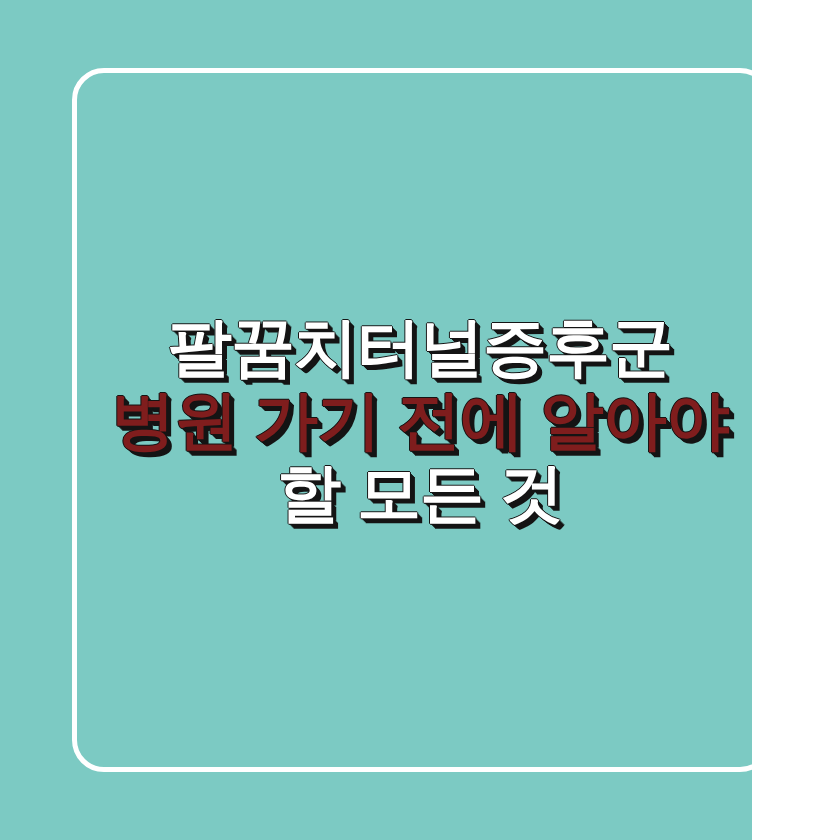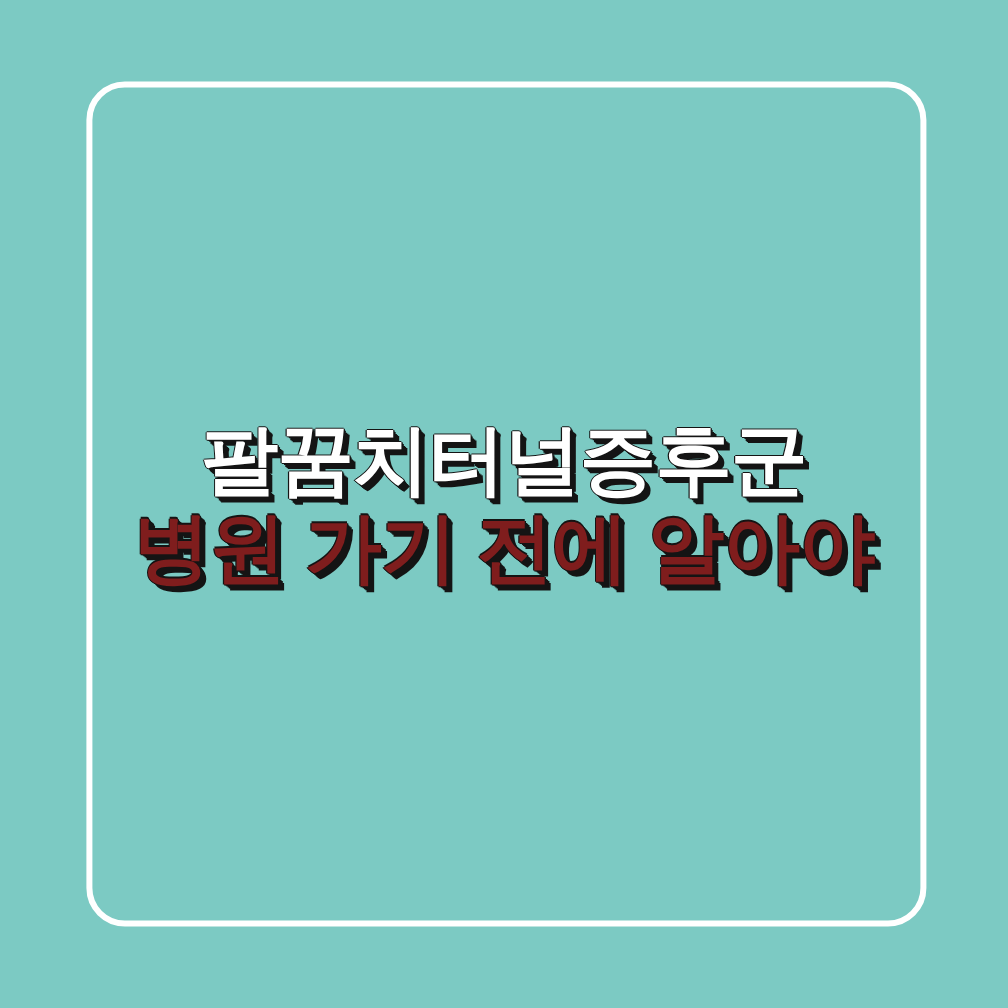--- a/index.html
+++ b/index.html
@@ -75,22 +75,23 @@
        0px  1px 0 #141414;
   }
 
   .title-line.line-1 { font-size: 64px; }
   .title-line.line-2 { font-size: 64px; }
   .title-line.line-3 { font-size: 64px; }
 </style>
 </head>
 <body>
 
-<div class="poster" style="background: rgb(124, 202, 195); width: 840px; height: 840px;">
+<div class="poster" style="background: rgb(124, 202, 195); width: 752px; height: 840px;">
 
   <div class="poster-frame" style="left: 72px; top: 68px; width: 700px; height: 704px; border-width: 5px; border-color: rgb(255, 255, 255); border-radius: 32px;"></div>
 
   <div class="title-block">
     <span class="title-line line-1" style="color: rgb(255, 255, 255); text-shadow: rgb(20, 20, 20) 5px 5px 0px, rgb(20, 20, 20) 4px 4px 0px, rgb(20, 20, 20) 3px 3px 0px, rgb(20, 20, 20) 2px 2px 0px, rgb(20, 20, 20) 1px 1px 0px, rgb(20, 20, 20) -1px 0px 0px, rgb(20, 20, 20) 0px -1px 0px, rgb(20, 20, 20) 1px 0px 0px, rgb(20, 20, 20) 0px 1px 0px;">팔꿈치터널증후군</span>
     <span class="title-line line-2" style="color: #7f1d1d; text-shadow: rgb(20, 20, 20) 5px 5px 0px, rgb(20, 20, 20) 4px 4px 0px, rgb(20, 20, 20) 3px 3px 0px, rgb(20, 20, 20) 2px 2px 0px, rgb(20, 20, 20) 1px 1px 0px, rgb(20, 20, 20) -1px 0px 0px, rgb(20, 20, 20) 0px -1px 0px, rgb(20, 20, 20) 1px 0px 0px, rgb(20, 20, 20) 0px 1px 0px;">병원 가기 전에 알아야</span>
+    <span class="title-line line-3" style="color: rgb(255, 255, 255); text-shadow: rgb(20, 20, 20) 5px 5px 0px, rgb(20, 20, 20) 4px 4px 0px, rgb(20, 20, 20) 3px 3px 0px, rgb(20, 20, 20) 2px 2px 0px, rgb(20, 20, 20) 1px 1px 0px, rgb(20, 20, 20) -1px 0px 0px, rgb(20, 20, 20) 0px -1px 0px, rgb(20, 20, 20) 1px 0px 0px, rgb(20, 20, 20) 0px 1px 0px;">할 모든 것</span>
   </div>
 
 </div>
 
 </body></html>

